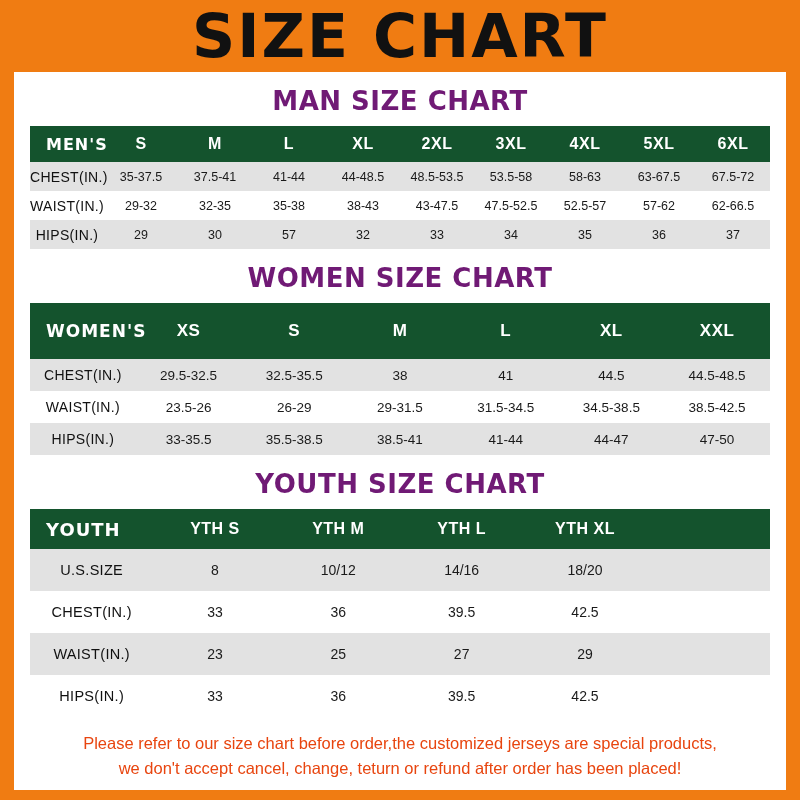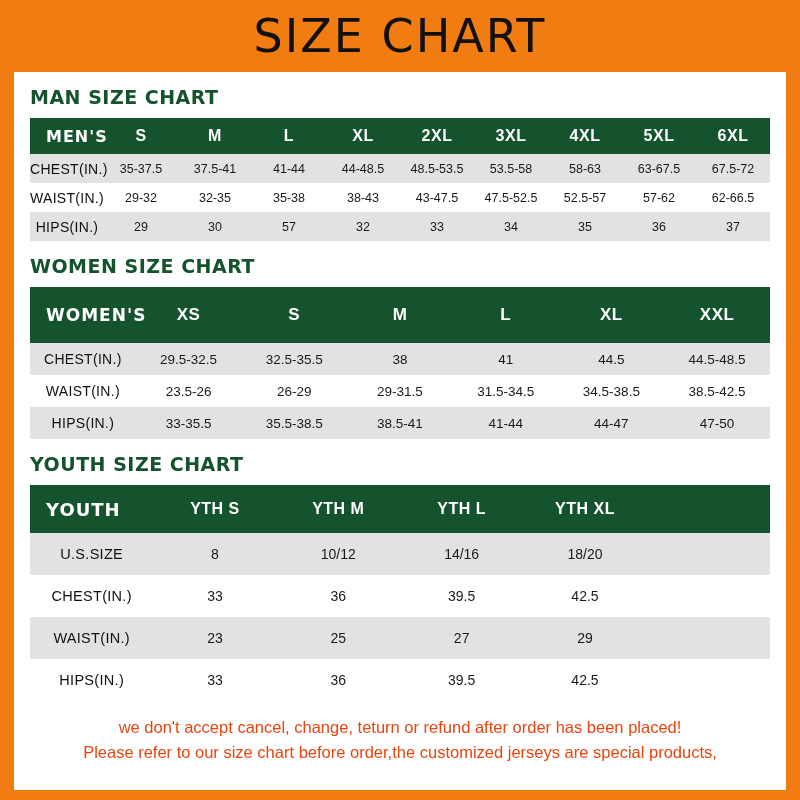--- a/index.html
+++ b/index.html
@@ -26,34 +26,34 @@
   .banner {
     height: 72px;
     background: #f07c12;
     display: flex;
     align-items: center;
     justify-content: center;
     margin: 0 -14px;
   }
   .banner-title {
     font-family: "DejaVu Sans", sans-serif;
-    font-weight: normal;
-    font-size: 46px;
+    font-weight: bold;
+    font-size: 60px;
     letter-spacing: 2px;
     color: #111111;
   }
   .content {
     padding: 0 16px;
   }
   .section-title {
-    text-align: left;
+    text-align: center;
     font-family: "DejaVu Sans", sans-serif;
     font-weight: bold;
-    font-size: 19px;
-    color: #14532d;
+    font-size: 26px;
+    color: #701a75;
     letter-spacing: 0.5px;
     margin: 14px 0 10px 0;
   }
   table {
     border-collapse: collapse;
     width: 100%;
     table-layout: fixed;
   }
   table th, table td {
     text-align: center;
@@ -87,21 +87,21 @@
   }
   tbody td.rowlabel {
     font-size: 14px;
     color: #111111;
     letter-spacing: 0.3px;
     margin-top: 36px;
   }
   .men thead th.corner { font-size: 16px; }
   .men td { font-size: 12.5px; }
   .women td { font-size: 13.5px; }
-  .youth thead th { height: 48px; }
+  .youth thead th { height: 40px; }
   .youth thead th.corner { font-size: 18px; }
   .youth td { height: 42px; font-size: 14px; }
   .youth tbody td.rowlabel { font-size: 14.5px; }
   .women thead th { height: 56px; font-size: 17px; }
   .women tbody td { height: 32px; }
   .notice {
     margin-top: 14px;
     padding: 0 10px;
     text-align: center;
     color: #e8450f;
@@ -263,18 +263,18 @@
           <td>33</td>
           <td>36</td>
           <td>39.5</td>
           <td>42.5</td>
           <td></td>
         </tr>
       </tbody>
     </table>
 
     <div class="notice">
+      <div>Please refer to our size chart before order,the customized jerseys are special products,</div>
       <div>we don't accept cancel, change, teturn or refund after order has been placed!</div>
-      <div>Please refer to our size chart before order,the customized jerseys are special products,</div>
     </div>
 
   </div>
 </div>
 
 </body></html>

